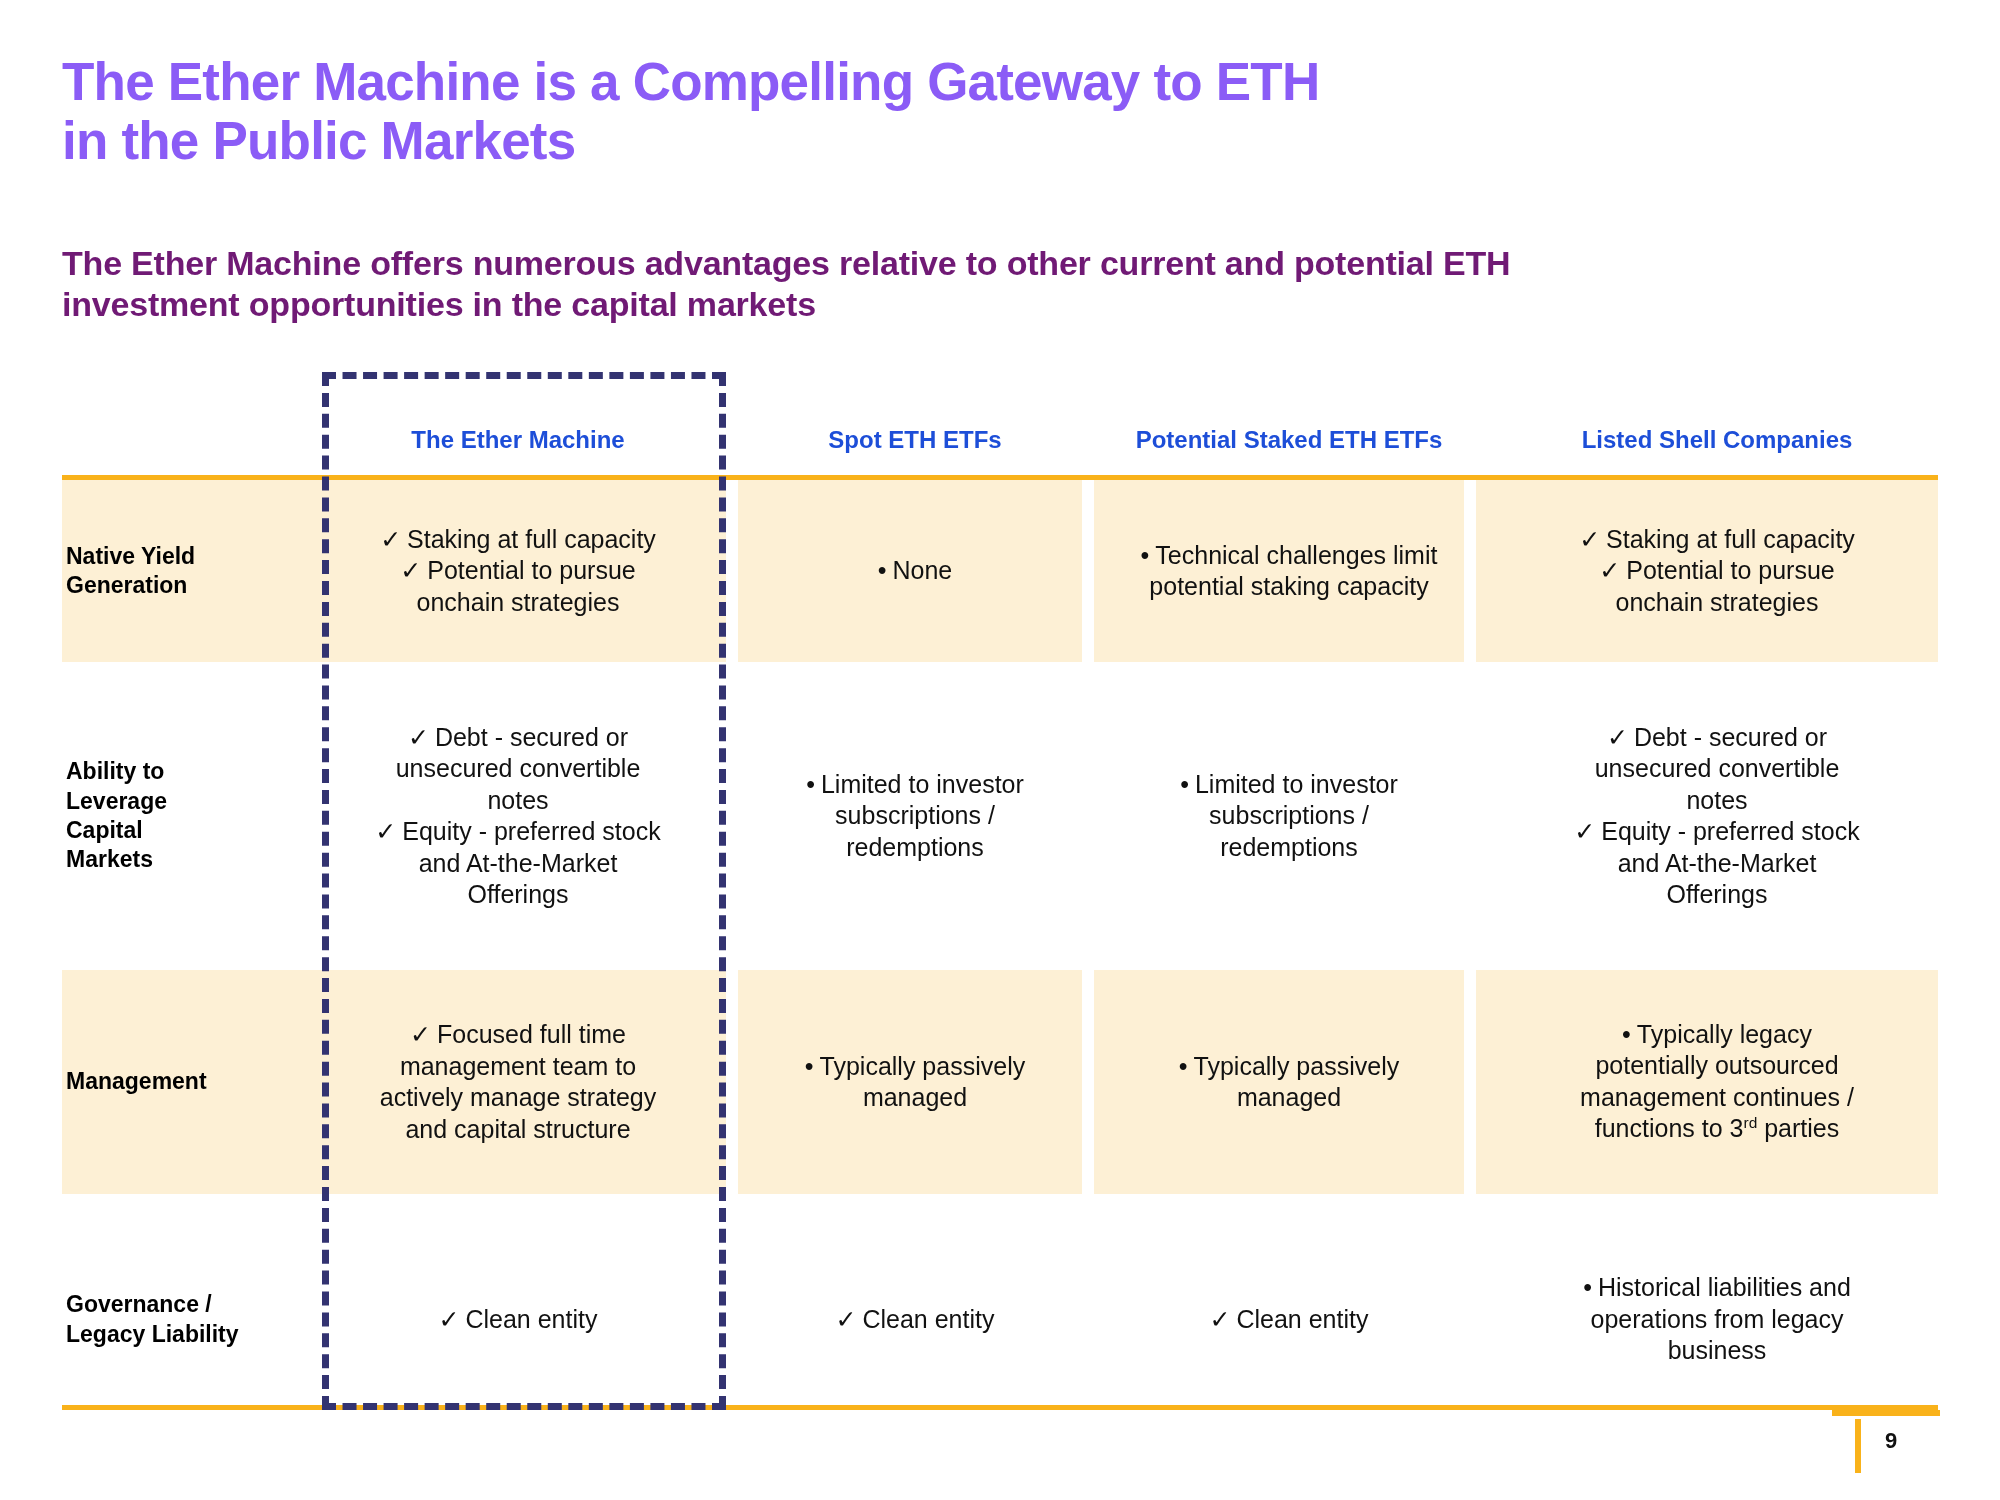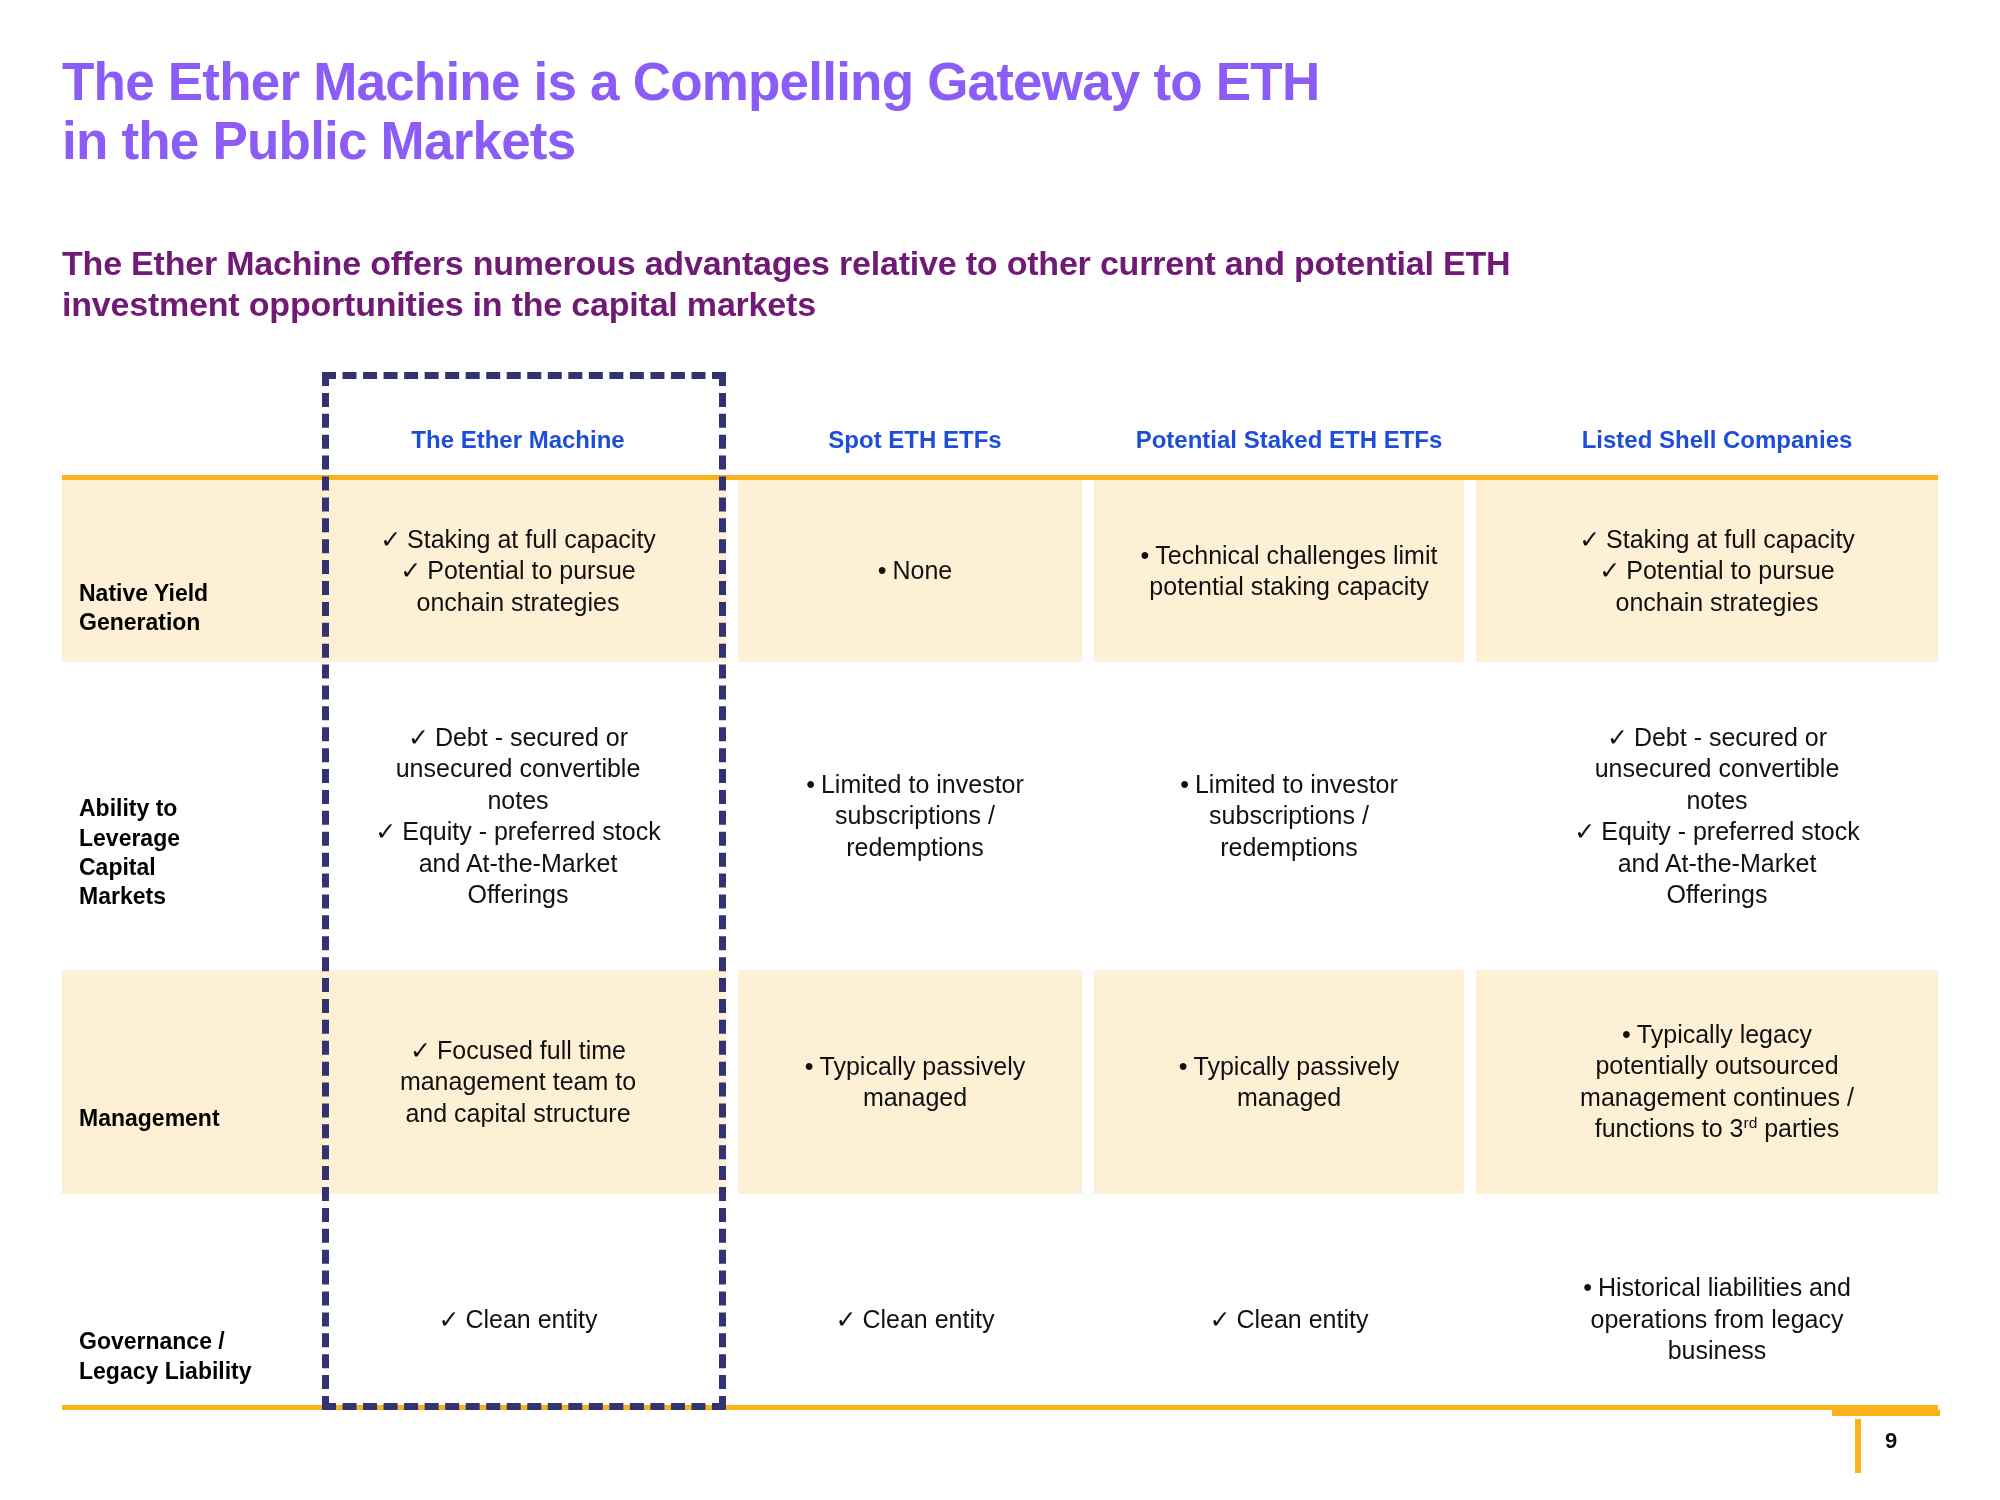--- a/index.html
+++ b/index.html
@@ -63,21 +63,21 @@
   }
   .cell-inner{
     width:100%;
     text-align:center;
     font-size:25px;line-height:1.26;color:#111;
   }
   .bl{display:block;margin:0;}
   .mark{display:inline-block;margin-right:6px;}
 
   
-  .c0{left:17px;width:248px;margin-top:37px;}
+  .c0{left:4px;width:248px;}
   .c1{left:248px;width:416px;}
   .c2{left:686px;width:334px;}
   .c3{left:1052px;width:350px;}
   .c4{left:1434px;width:442px;}
 
   
   .gutter{position:absolute;width:12px;background:#ffffff;}
   .g1a{left:664px;}
   .g1b{left:1020px;}
   .g1c{left:1402px;}
@@ -226,20 +226,21 @@
       <div class="rowlabel c0">
         <div>
           <span class="bl">Management</span>
         </div>
       </div>
 
       <div class="cell c1">
         <div class="cell-inner">
           <span class="bl"><span class="mark">✓</span><span>Focused full time</span></span>
           <span class="bl">management team to</span>
+          <span class="bl">actively manage strategy</span>
           <span class="bl">and capital structure</span>
         </div>
       </div>
 
       <div class="cell c2">
         <div class="cell-inner">
           <span class="bl"><span class="mark">•</span><span>Typically passively</span></span>
           <span class="bl">managed</span>
         </div>
       </div>

